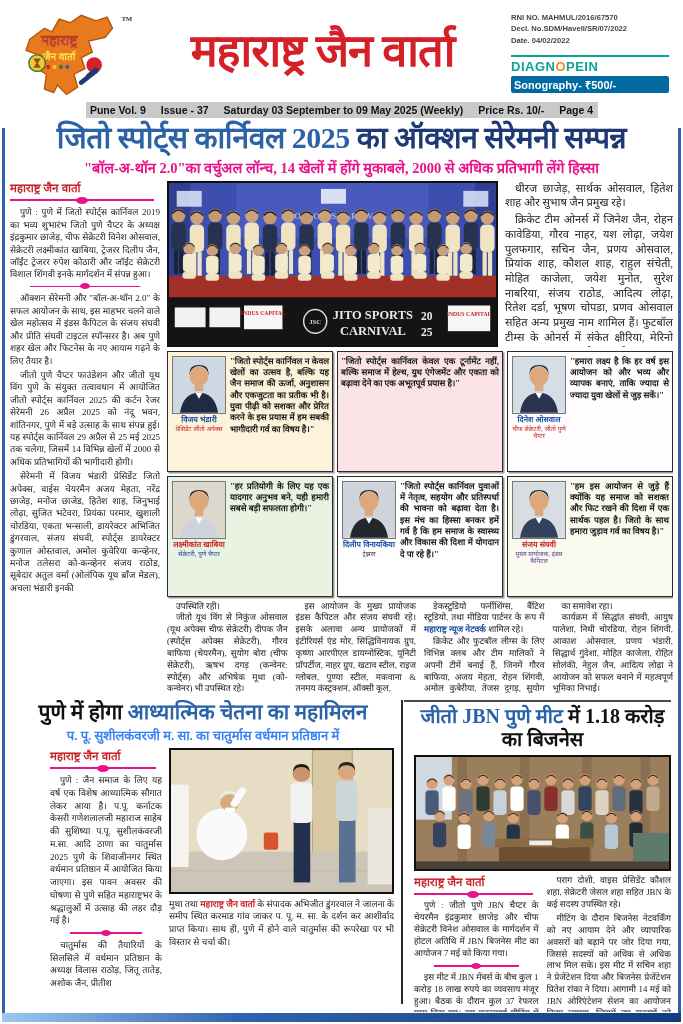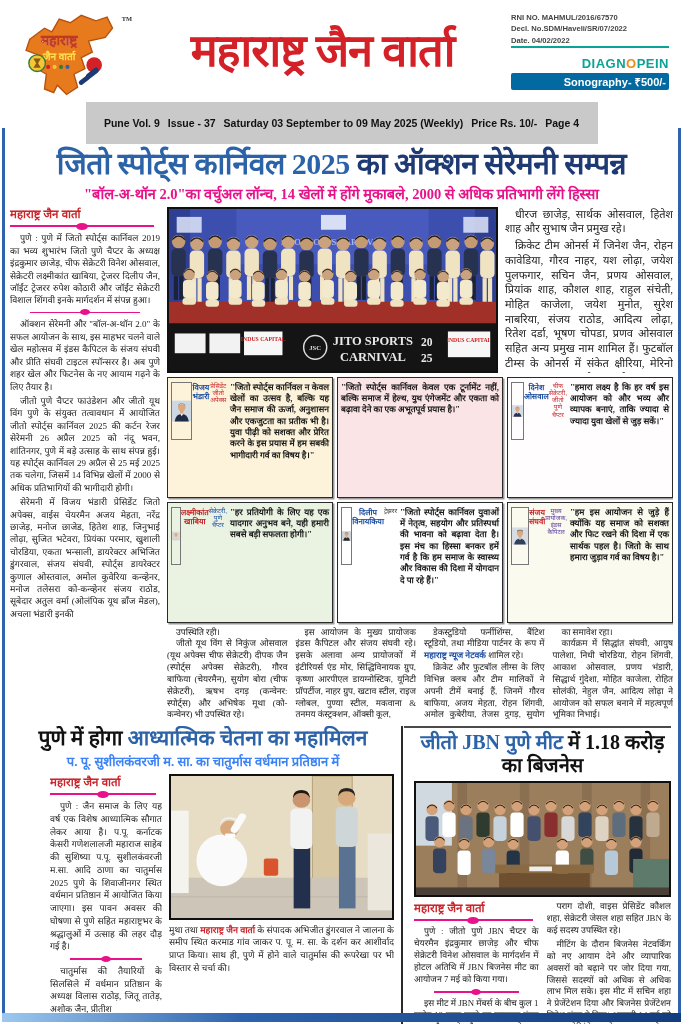--- a/index.html
+++ b/index.html
@@ -13,27 +13,27 @@
   .edge-bottom{position:absolute;left:2px;right:2px;bottom:2px;height:9px;z-index:5;
         background:linear-gradient(90deg,#9cc8f0,#2f63ad 35%,#123c7e)}
   
   .masthead{display:flex;align-items:flex-start;padding:8px 14px 0 12px;height:100px}
   .logo{position:relative;width:122px;height:92px;flex:0 0 auto}
   .logo svg{width:100%;height:100%}
   .np-title{flex:1;text-align:center;font-size:45px;font-weight:bold;color:#d32127;line-height:86px;
         font-family:"Liberation Serif",serif;letter-spacing:-1px}
   .mast-right{width:158px;flex:0 0 auto;padding-top:4px}
   .reg-line{font-size:7.6px;line-height:1.5;color:#444;font-family:"Liberation Sans",sans-serif;font-weight:bold}
-  .ad-box{text-align:right;border-top:2px solid #0aa396;padding-top:8px}
+  .ad-box{margin-top:9px;text-align:left;border-top:2px solid #0aa396;padding-top:2px}
   .ad-brand{font-family:"Liberation Sans",sans-serif;font-weight:bold;font-size:13px;color:#0aa396;letter-spacing:.5px}
   .ad-brand .o{color:#f08a1d}
   .ad-offer{margin-top:2px;background:#0369a1;color:#fff;font-family:"Liberation Sans",sans-serif;
         font-weight:bold;font-size:11px;padding:1px 3px;border-radius:2px}
-  .issue-bar{width:512px;margin:2px auto 0;background:#c9c9c9;display:flex;justify-content:center;gap:8px;
-        font-family:"Liberation Sans",sans-serif;font-size:10.5px;font-weight:bold;color:#111;padding:15px 0}
+  .issue-bar{width:512px;margin:2px auto 0;background:#c9c9c9;display:flex;justify-content:center;gap:15px;
+        font-family:"Liberation Sans",sans-serif;font-size:10.5px;font-weight:bold;color:#111;padding:2px 0}
   
   .dateline{color:#c9252b;font-weight:bold;font-size:11.5px;font-family:"Liberation Sans",sans-serif}
   .dl-rule{position:relative;height:2px;background:#e8128b;margin:3px 6px 5px 0}
   .dl-rule::after{content:"";position:absolute;left:50%;top:-2.5px;width:12px;height:7px;margin-left:-6px;
         background:#e8128b;border-radius:50%}
   .pdiv{position:relative;height:1.6px;background:#e8128b;margin:5px 20px}
   .pdiv::after{content:"";position:absolute;left:50%;top:-2.5px;width:10px;height:6px;margin-left:-5px;
         background:#e8128b;border-radius:50%}
   p.body-p{text-align:justify;text-indent:10px;margin-bottom:2px}
   
@@ -44,21 +44,21 @@
   .s1-body{display:flex;gap:7px;margin-top:4px;height:514px;overflow:hidden}
   .s1-left{flex:0 0 150px;font-size:9px;line-height:1.38;overflow:hidden}
   .s1-main{flex:1;display:flex;flex-direction:column;gap:4px;min-width:0}
   .row1{display:flex;gap:7px;height:166px}
   .main-photo{flex:1;border:2px solid #101010;background:#000;overflow:hidden}
   .main-photo svg{width:100%;height:100%;display:block}
   .s1-right{flex:0 0 168px;font-size:11px;line-height:1.34;overflow:hidden}
   .quotes{display:grid;grid-template-columns:repeat(3,1fr);gap:4px}
   .qbox{border:1.5px solid #2a2a2a;box-shadow:1.5px 1.5px 0 #9a9a9a;height:121px;display:flex;gap:3px;
         padding:4px 3px;overflow:hidden}
-  .qphoto{width:56px;flex:0 0 auto;display:flex;flex-direction:row;align-items:flex-start}
+  .qphoto{width:56px;flex:0 0 auto;display:flex;flex-direction:column;align-items:center}
   .avatar{width:54px;height:58px;border:1px solid #777;display:block}
   .qname{font-size:7.8px;font-weight:bold;text-align:center;line-height:1.15;margin-top:2px;
         font-family:"Liberation Sans",sans-serif}
   .qrole{font-size:6.3px;text-align:center;line-height:1.15;font-family:"Liberation Sans",sans-serif}
   .qtext{flex:1;font-size:8.6px;font-weight:bold;line-height:1.32;text-align:justify}
   .q1{background:#fdf3da}.q2{background:#fbe4e6}.q3{background:#fffdfd}
   .q4{background:#eaf2e2}.q5{background:#ffffff}.q6{background:#fbfaee}
   .q1{--abg:#cdd8e2;--suit:#1d2b45}.q2{--abg:#e6d6c8;--suit:#7a2430}.q3{--abg:#d5dde6;--suit:#2a3450}
   .q4{--abg:#ddd8ce;--suit:#cfd4da}.q5{--abg:#cfd4dc;--suit:#23262b}.q6{--abg:#d8dde2;--suit:#33415c}
   .av-bg{fill:var(--abg,#d7e0e8)}.av-skin{fill:#dca87c}.av-hair{fill:#2e241d}

